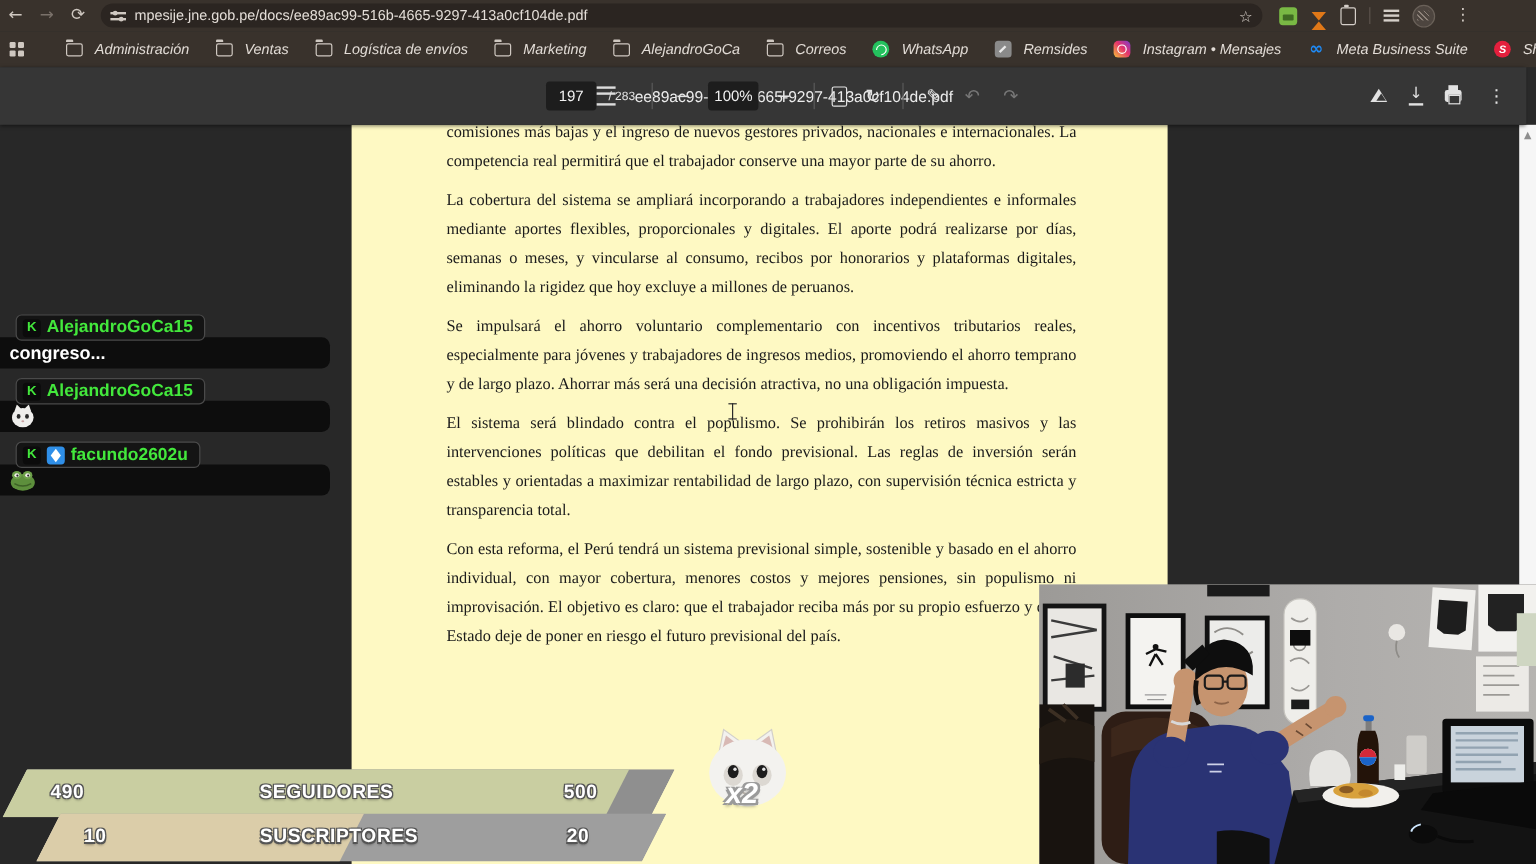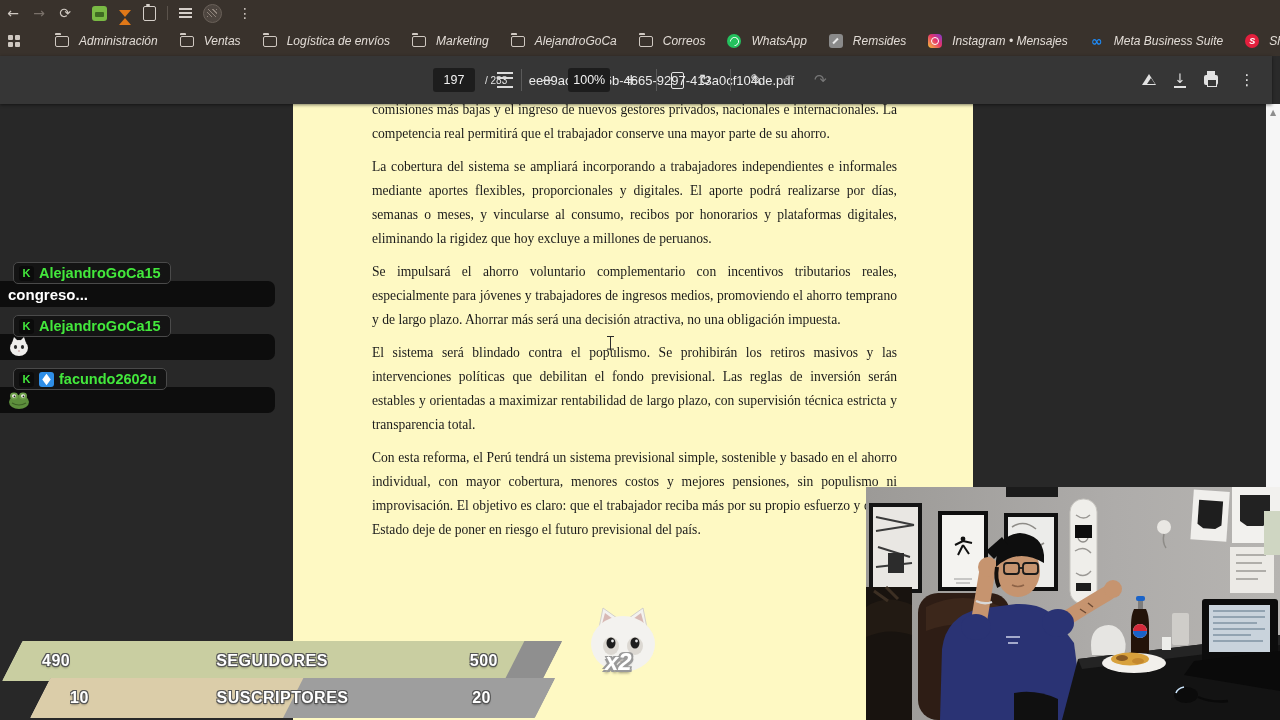--- a/index.html
+++ b/index.html
@@ -52,21 +52,21 @@
   .fav-ig:after{content:"";width:6px;height:6px;border:1.4px solid #fff;border-radius:50%;}
   .fav-meta{background:transparent;color:#1f8bf7;font-size:14px;font-weight:bold;font-family:"DejaVu Sans",sans-serif;}
   .fav-shalom{background:#e41f3d;}
 
   
   #pdfbar{position:absolute;left:0;top:56px;width:1272px;height:48px;background:#363636;
           display:flex;align-items:center;color:#e6e6e6;z-index:10;box-shadow:0 1px 3px rgba(0,0,0,.5);justify-content:center;}
   .hamb{width:16px;height:12px;border-top:2px solid #dcdcdc;border-bottom:2px solid #dcdcdc;position:relative;margin:0 16px 0 19px;}
   .hamb:after{content:"";position:absolute;left:0;top:3px;width:16px;height:2px;background:#dcdcdc;}
   #pdfname{font-size:13px;color:#ececec;}
-  #pdfcenter{position:absolute;left:433px;top:0;height:48px;display:flex;align-items:center;gap:10px;}
+  #pdfcenter{position:absolute;left:455px;top:0;height:48px;display:flex;align-items:center;gap:10px;}
   .pagebox{background:#1d1d1d;border-radius:3px;min-width:34px;height:24px;display:flex;align-items:center;justify-content:center;font-size:12.5px;color:#f1f1f1;padding:0 4px;}
   .ofpages{font-size:10px;color:#e2e2e2;}
   .tsep{width:1px;height:22px;background:#5a5a5a;margin:0 4px;}
   .tglyph{font-family:"DejaVu Sans",sans-serif;font-size:15px;color:#e2e2e2;width:22px;text-align:center;}
   .tglyph.dim{color:#777;}
   .fit-ic{width:11px;height:15px;border:1.6px solid #e2e2e2;border-radius:2px;}
   #pdfright{position:absolute;right:14px;top:0;height:48px;display:flex;align-items:center;gap:18px;}
   .tri-plus{width:0;height:0;border-left:7px solid transparent;border-right:7px solid transparent;border-bottom:11px solid transparent;border-bottom-color:transparent;position:relative;}
   .tri-plus:before{content:"";position:absolute;left:-7px;top:-1px;width:0;height:0;border-left:7px solid transparent;border-right:7px solid transparent;border-bottom:11px solid #e2e2e2;}
   .tri-plus:after{content:"";position:absolute;left:-2px;top:3px;width:0;height:0;border-left:4px solid transparent;border-right:4px solid transparent;border-bottom:6px solid #363636;}
@@ -127,20 +127,28 @@
   
   #webcam{position:absolute;left:866px;top:487px;width:414px;height:233px;z-index:6;background:#a8a6a3;overflow:hidden;}
 </style>
 </head>
 <body>
 
 <div id="topbar">
   <span class="navglyph">←</span>
   <span class="navglyph dim">→</span>
   <span class="navglyph">⟳</span>
+  <div id="omnibox">
+    <span class="tune-ic">
+        <i class="a"></i>
+        <i class="b"></i>
+      </span>
+    <span class="url">mpesije.jne.gob.pe/docs/ee89ac99-516b-4665-9297-413a0cf104de.pdf</span>
+    <span class="star">☆</span>
+  </div>
   <div id="ext">
     <span class="ext-ic ext-green"></span>
     <span class="ext-ic">
         <span class="hourglass"></span>
       </span>
     <span class="ext-ic">
         <span class="clipboard"></span>
       </span>
     <span class="vsep"></span>
     <span class="ext-ic">

